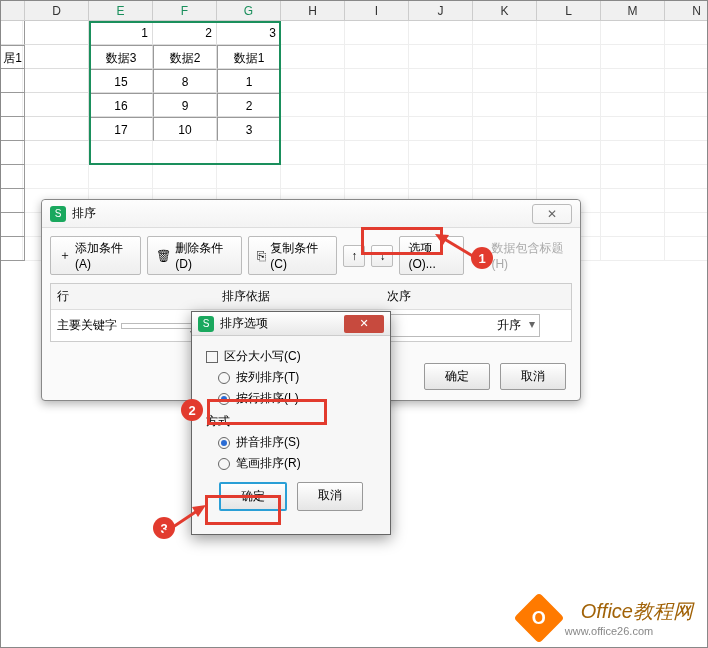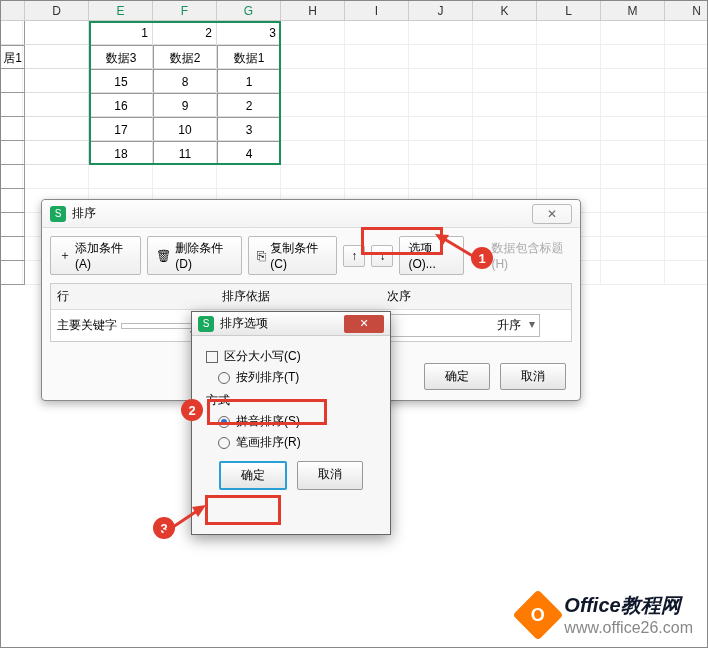--- a/index.html
+++ b/index.html
@@ -152,22 +152,22 @@
     .watermark {
       position: absolute; right: 14px; bottom: 10px;
       display: flex; align-items: center; gap: 8px;
     }
     .wm-icon {
       width: 36px; height: 36px; background: #ff7a00;
       transform: rotate(45deg); display: flex; align-items: center; justify-content: center;
       border-radius: 4px;
     }
     .wm-icon span { transform: rotate(-45deg); color: #fff; font-size: 18px; font-weight: bold; }
-    .wm-text .t1 { color: #0f172a; font-size: 20px; font-weight: bold; font-style: italic; }
-    .wm-text .t2 { color: #888; font-size: 16px; }
+    .wm-text .t1 { color: #a16207; font-size: 20px; font-weight: normal; font-style: italic; margin-left: 16px; }
+    .wm-text .t2 { color: #888; font-size: 11px; }
     
     .gridlines {
       position: absolute; top: 20px; left: 0; right: 0; bottom: 0;
       background-image:
         repeating-linear-gradient(to bottom, transparent 0, transparent 23px, #eee 23px, #eee 24px),
         repeating-linear-gradient(to right, transparent 0, transparent 63px, #eee 63px, #eee 64px);
       background-position: 24px 0, 24px 0;
       z-index: 0;
     }
     .content-layer { position: relative; z-index: 1; }
@@ -226,27 +226,20 @@
         <div class="cell thick-t thick-l thick-r">2</div>
       </div>
       <div class="row">
         <div class="cell partial thick-b"></div>
         <div class="cell"></div>
         <div class="cell thick-t thick-l">17</div>
         <div class="cell thick-t thick-l">10</div>
         <div class="cell thick-t thick-l thick-r">3</div>
       </div>
       <div class="row">
-        <div class="cell partial thick-b"></div>
-        <div class="cell"></div>
-        <div class="cell thick-t thick-l">18</div>
-        <div class="cell thick-t thick-l">11</div>
-        <div class="cell thick-t thick-l thick-r">4</div>
-      </div>
-      <div class="row">
           <div class="cell partial thick-b"></div>
         </div>
       <div class="row">
           <div class="cell partial thick-b"></div>
         </div>
       <div class="row">
           <div class="cell partial thick-b"></div>
         </div>
       <div class="row">
           <div class="cell partial thick-b"></div>
@@ -308,20 +301,24 @@
   </div>
   <div class="body2">
     <div class="opt">
       <span class="cbx"></span>
       <span>区分大小写(C)</span>
     </div>
     <div class="opt" style="padding-left:12px">
       <span class="radio"></span>
       <span>按列排序(T)</span>
     </div>
+    <div class="opt" style="padding-left:12px">
+      <span class="radio on"></span>
+      <span>按行排序(L)</span>
+    </div>
     <div class="gh">方式</div>
     <div class="opt" style="padding-left:12px">
       <span class="radio on"></span>
       <span>拼音排序(S)</span>
     </div>
     <div class="opt" style="padding-left:12px">
       <span class="radio"></span>
       <span>笔画排序(R)</span>
     </div>
     <div class="btns">

